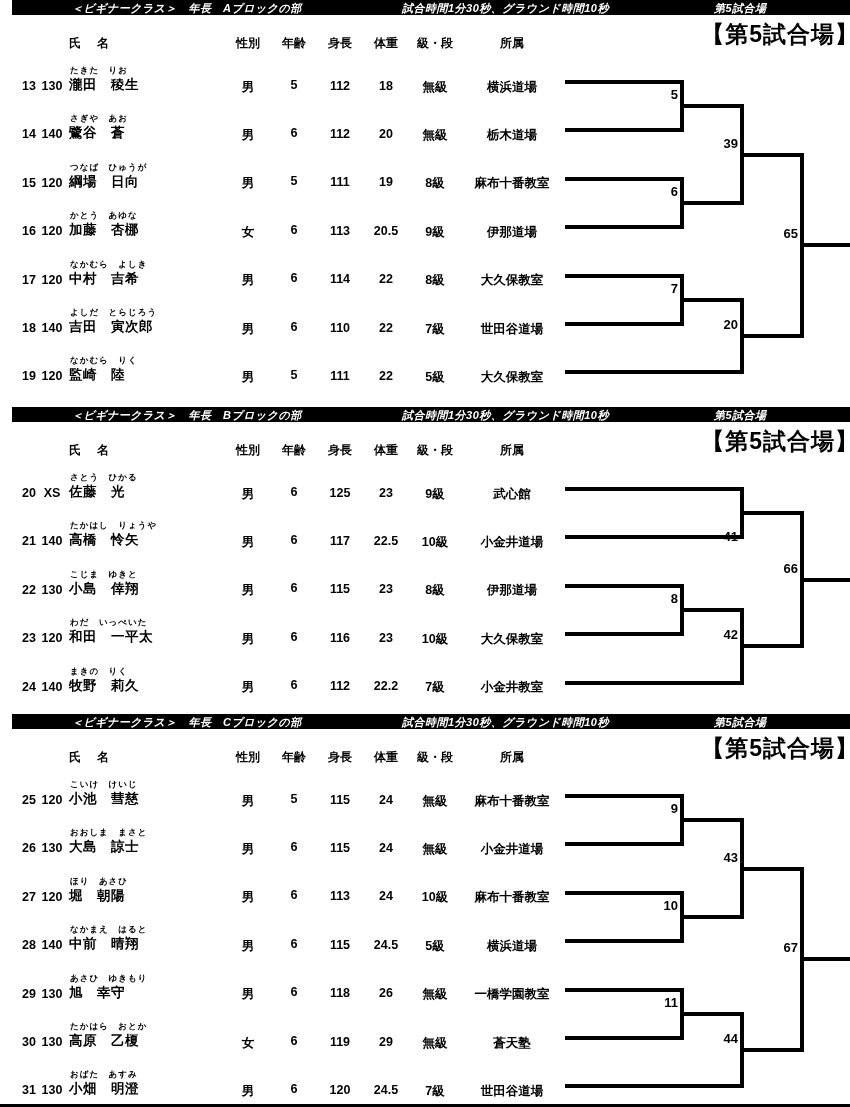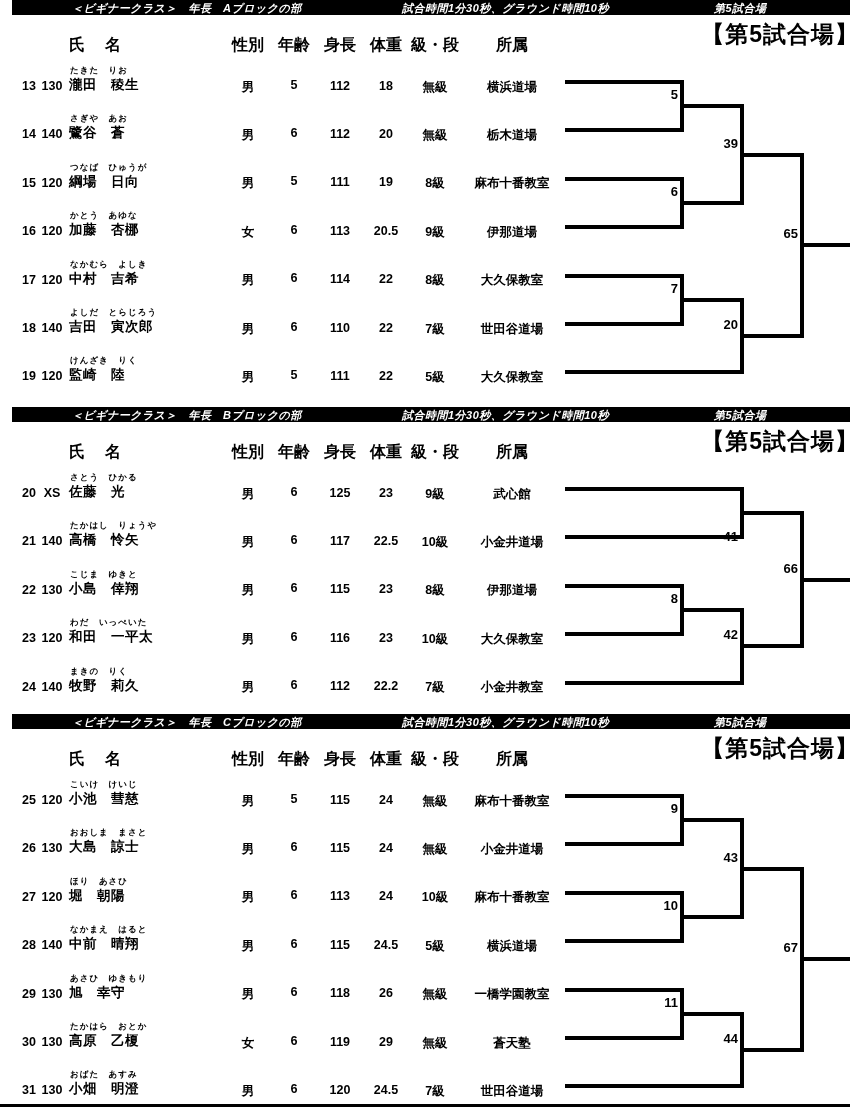--- a/index.html
+++ b/index.html
@@ -7,21 +7,21 @@
     position:relative;width:850px;height:1107px;background:#ffffff;
     font-family:"Liberation Sans","DejaVu Sans",sans-serif;color:#000;overflow:hidden;
   }
   .block{position:absolute;left:12px;width:850px;}
   .hdr-bar{position:absolute;top:0;left:0;width:850px;height:15px;background:#000;}
   .hdr-bar span{position:absolute;top:1px;color:#fff;font-size:11px;font-weight:bold;font-style:italic;white-space:nowrap;letter-spacing:0.5px;}
   .hdr-class{left:60px;}
   .hdr-time{left:390px;}
   .hdr-venue{left:702px;text-align:right;}
   .big-title{position:absolute;right:3px;top:19px;font-size:23px;font-weight:bold;letter-spacing:1px;white-space:nowrap;}
-  .cols span{position:absolute;top:35px;font-size:16px;font-weight:bold;white-space:nowrap;}
+  .cols span{position:absolute;top:35px;font-size:12px;font-weight:bold;white-space:nowrap;}
   .col-name{left:57px;letter-spacing:2px;}
   .ccell{width:90px;text-align:center;}
   .cx-sex{left:191px;}
   .cx-age{left:237px;font-family:Liberation Mono, monospace;}
   .cx-height{left:283px;}
   .cx-weight{left:329px;}
   .cx-rank{left:378px;}
   .cx-club{left:455px;}
   .row{position:absolute;left:0;width:560px;height:34px;}
   .row .num{position:absolute;left:4px;top:14px;width:20px;text-align:right;font-size:12.5px;font-weight:bold;}
@@ -123,21 +123,21 @@
           <span class="cell cx-sex">男</span>
           <span class="cell cx-age">6</span>
           <span class="cell cx-height">110</span>
           <span class="cell cx-weight">22</span>
           <span class="cell cx-rank">7級</span>
           <span class="cell cx-club">世田谷道場</span>
         </div>
         <div class="row" style="top: 355.4px;">
           <span class="num">19</span>
           <span class="bib">120</span>
-          <span class="kana">けんざき　りく</span>
+          <span class="kana">なかむら　りく</span>
           <span class="name">監崎　陸</span>
           <span class="cell cx-sex">男</span>
           <span class="cell cx-age">5</span>
           <span class="cell cx-height">111</span>
           <span class="cell cx-weight">22</span>
           <span class="cell cx-rank">5級</span>
           <span class="cell cx-club">大久保教室</span>
         </div>
       </div>
     <div class="bracket">

